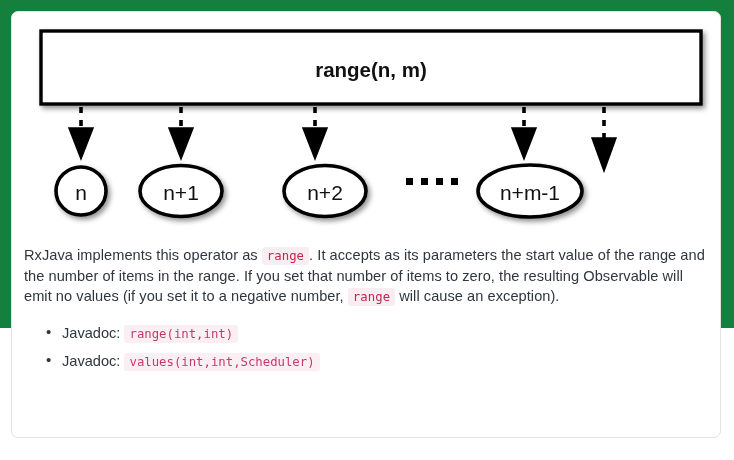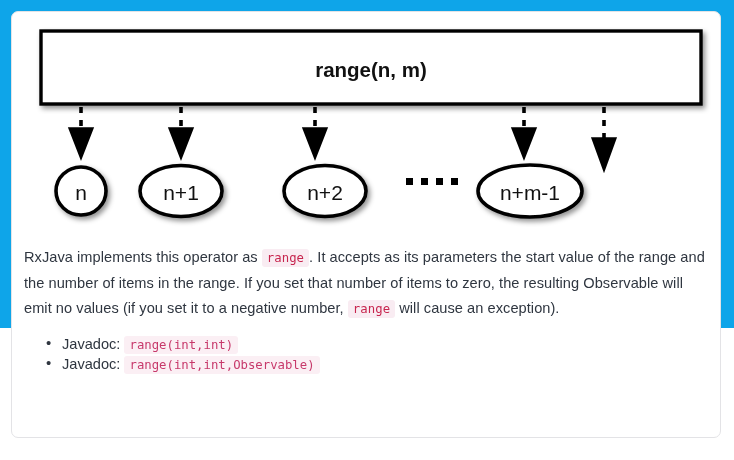--- a/index.html
+++ b/index.html
@@ -11,21 +11,21 @@
     width: 734px;
     height: 460px;
     font-family: "Liberation Sans", sans-serif;
     overflow: hidden;
   }
 
   .page {
     position: absolute;
     left: 0; top: 0;
     width: 734px; height: 328px;
-    background: #0ea5e9;
+    background: #15803d;
   }
 
   
   .card {
     position: absolute;
     left: 11px;
     top: 11px;
     width: 710px;
     height: 427px;
     border: 1px solid #e3e3e6;
@@ -48,21 +48,21 @@
   .content {
     position: absolute;
     left: 12px;
     top: 233px;
     width: 686px;
   }
 
   p.para {
     margin: 0 4px 14px 0;
     font-size: 14.6px;
-    line-height: 25px;
+    line-height: 20px;
     color: #2f3640;
     letter-spacing: 0.05px;
   }
   p.para2 { margin-bottom: 10px; }
 
   code.cd {
     font-family: "DejaVu Sans Mono", "Liberation Mono", monospace;
     font-size: 12.3px;
     color: #c7254e;
     background: #f9ecf2;
@@ -76,21 +76,21 @@
   }
 
   ul.javadoc {
     margin: 0;
     padding: 0 0 0 38px;
     list-style: none;
   }
   ul.javadoc li {
     position: relative;
     font-size: 14.6px;
-    line-height: 16px;
+    line-height: 24px;
     color: #2f3640;
     margin-bottom: 3px;
   }
   ul.javadoc li::before {
     content: "\2022";
     position: absolute;
     left: -16px;
     top: -1px;
     font-size: 15px;
     color: #2f3640;
@@ -182,18 +182,18 @@
       <p class="para"><span>RxJava implements this operator as</span>
         <code class="cd">range</code><span>. It accepts as its parameters the start value of the range and the number of items in the range. If you set that number of items to zero, the resulting Observable will emit no values (if you set it to a negative number,</span>
         <code class="cd">range</code>
         <span>will cause an exception).</span></p>
 
 
       <ul class="javadoc">
         <li><span>Javadoc:</span>
           <code class="cd">range(int,int)</code></li>
         <li><span>Javadoc:</span>
-          <code class="cd">range(int,int,Observable)</code></li>
+          <code class="cd">values(int,int,Scheduler)</code></li>
       </ul>
 
     </div>
   </div>
 </div>
 
 </body></html>

